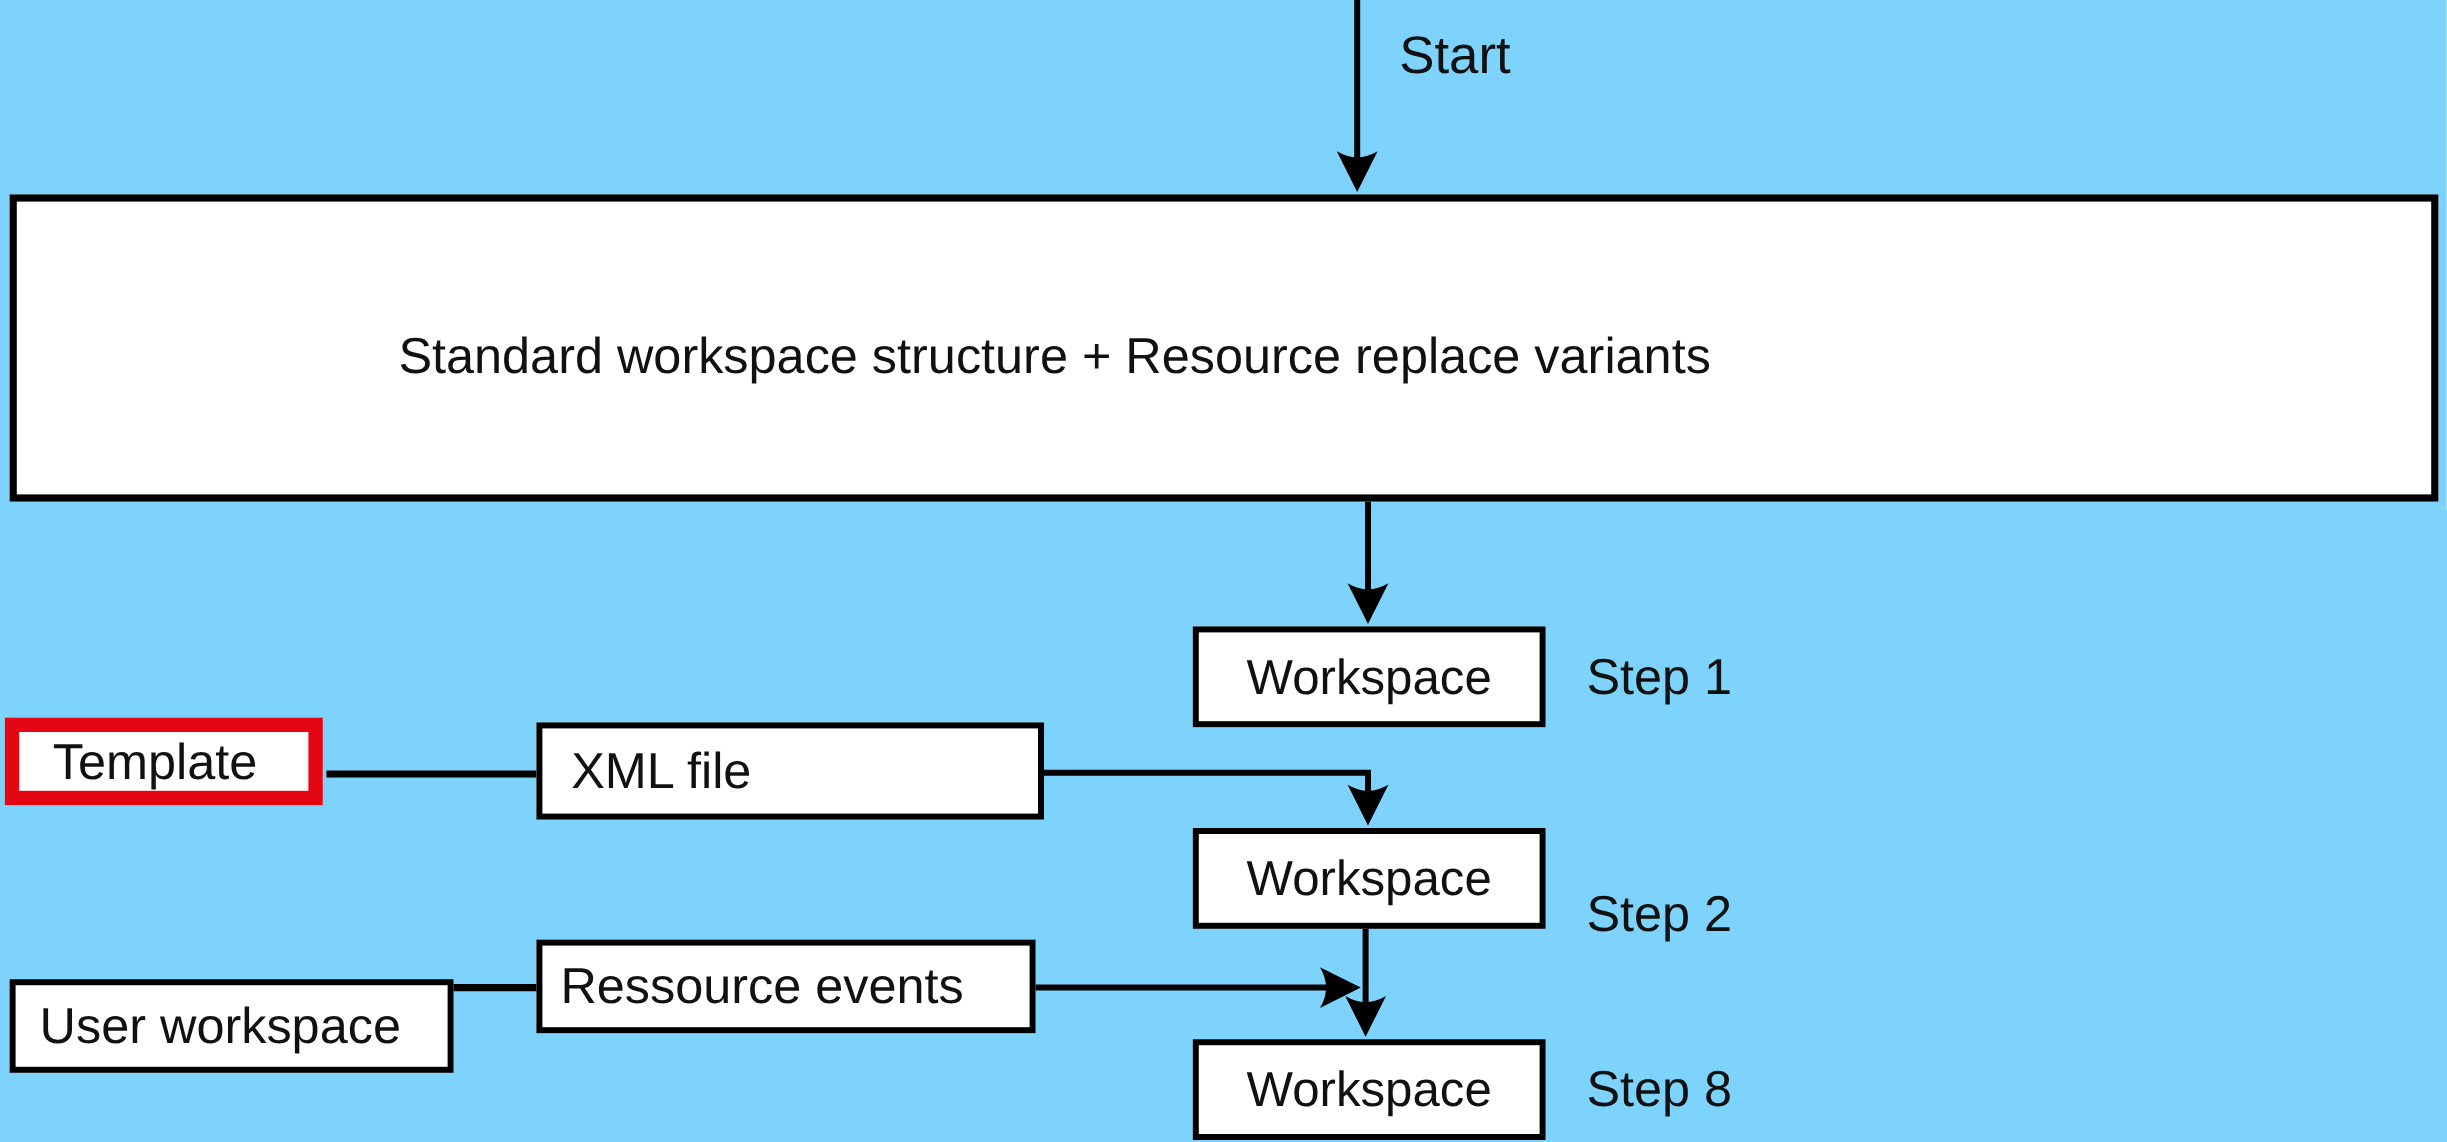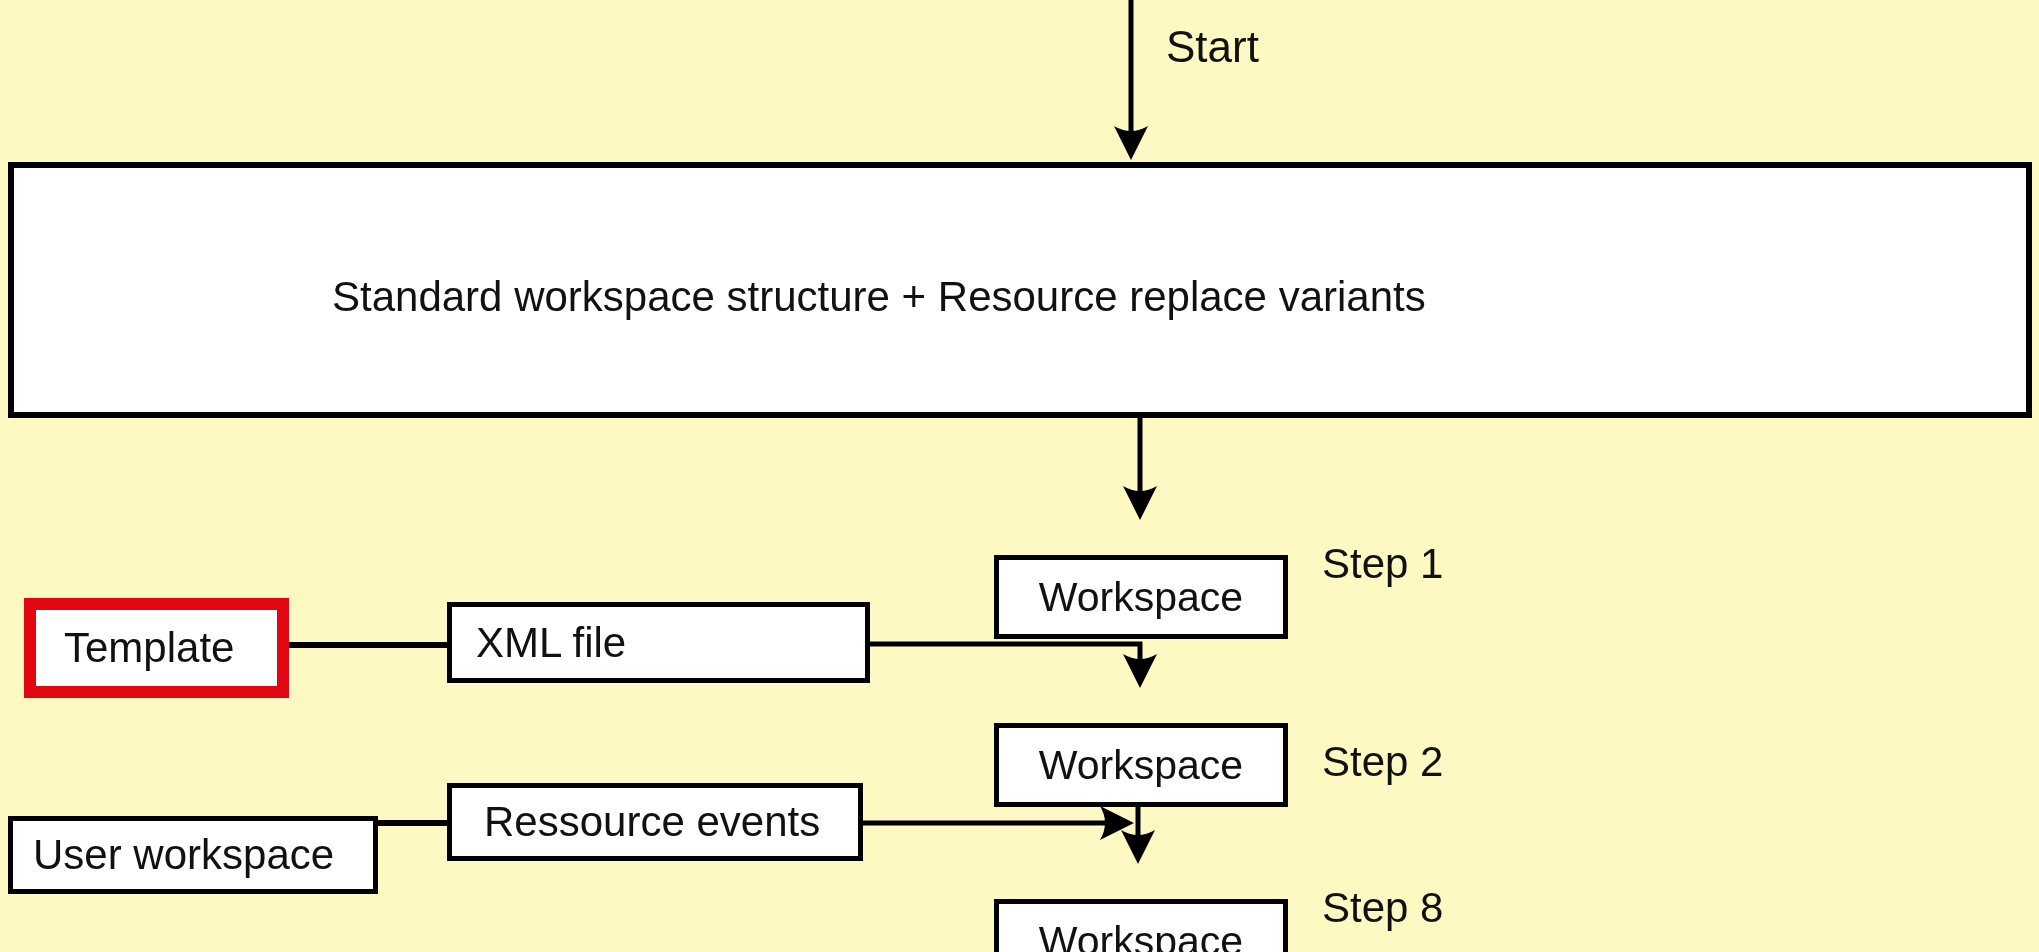--- a/index.html
+++ b/index.html
@@ -8,21 +8,21 @@
     background: #ffffff;
   }
   body {
     font-family: "Liberation Sans", sans-serif;
     color: #111111;
   }
   .canvas {
     position: relative;
     width: 2039px;
     height: 952px;
-    background: #fef9c3;
+    background: #7dd3fc;
     overflow: hidden;
   }
   .connectors {
     position: absolute;
     left: 0;
     top: 0;
     width: 2039px;
     height: 952px;
   }
   .box {
@@ -40,24 +40,24 @@
     top: 162px;
     width: 2024px;
     height: 256px;
     border-width: 6px;
     align-items: center;
   }
   .box--main .box__label {
     padding: 14px 0 0 318px;
   }
   .box--template {
-    left: 24px;
+    left: 4px;
     top: 598px;
     width: 265px;
-    height: 100px;
+    height: 73px;
     border-width: 12px;
     
   }
   .box--template .box__label { padding-left: 28px; }
   .box--xml {
     left: 447px;
     top: 602px;
     width: 423px;
     height: 81px;
   }
@@ -68,28 +68,27 @@
     width: 370px;
     height: 78px;
   }
   .box--userws .box__label { padding-left: 20px; }
   .box--ressource {
     left: 447px;
     top: 783px;
     width: 416px;
     height: 78px;
   }
-  .box--ressource .box__label { padding-left: 32px; text-align: right; }
+  .box--ressource .box__label { padding-left: 15px; text-align: right; }
   .box--workspace {
     left: 994px;
     width: 294px;
     height: 84px;
     justify-content: center;
     font-size: 41px;
-    margin-top: 33px;
   }
   .ws1 { top: 522px; }
   .ws2 { top: 690px; }
   .ws3 { top: 866px; }
   .step-label {
     position: absolute;
     left: 1322px;
     height: 84px;
     display: flex;
     align-items: center;

